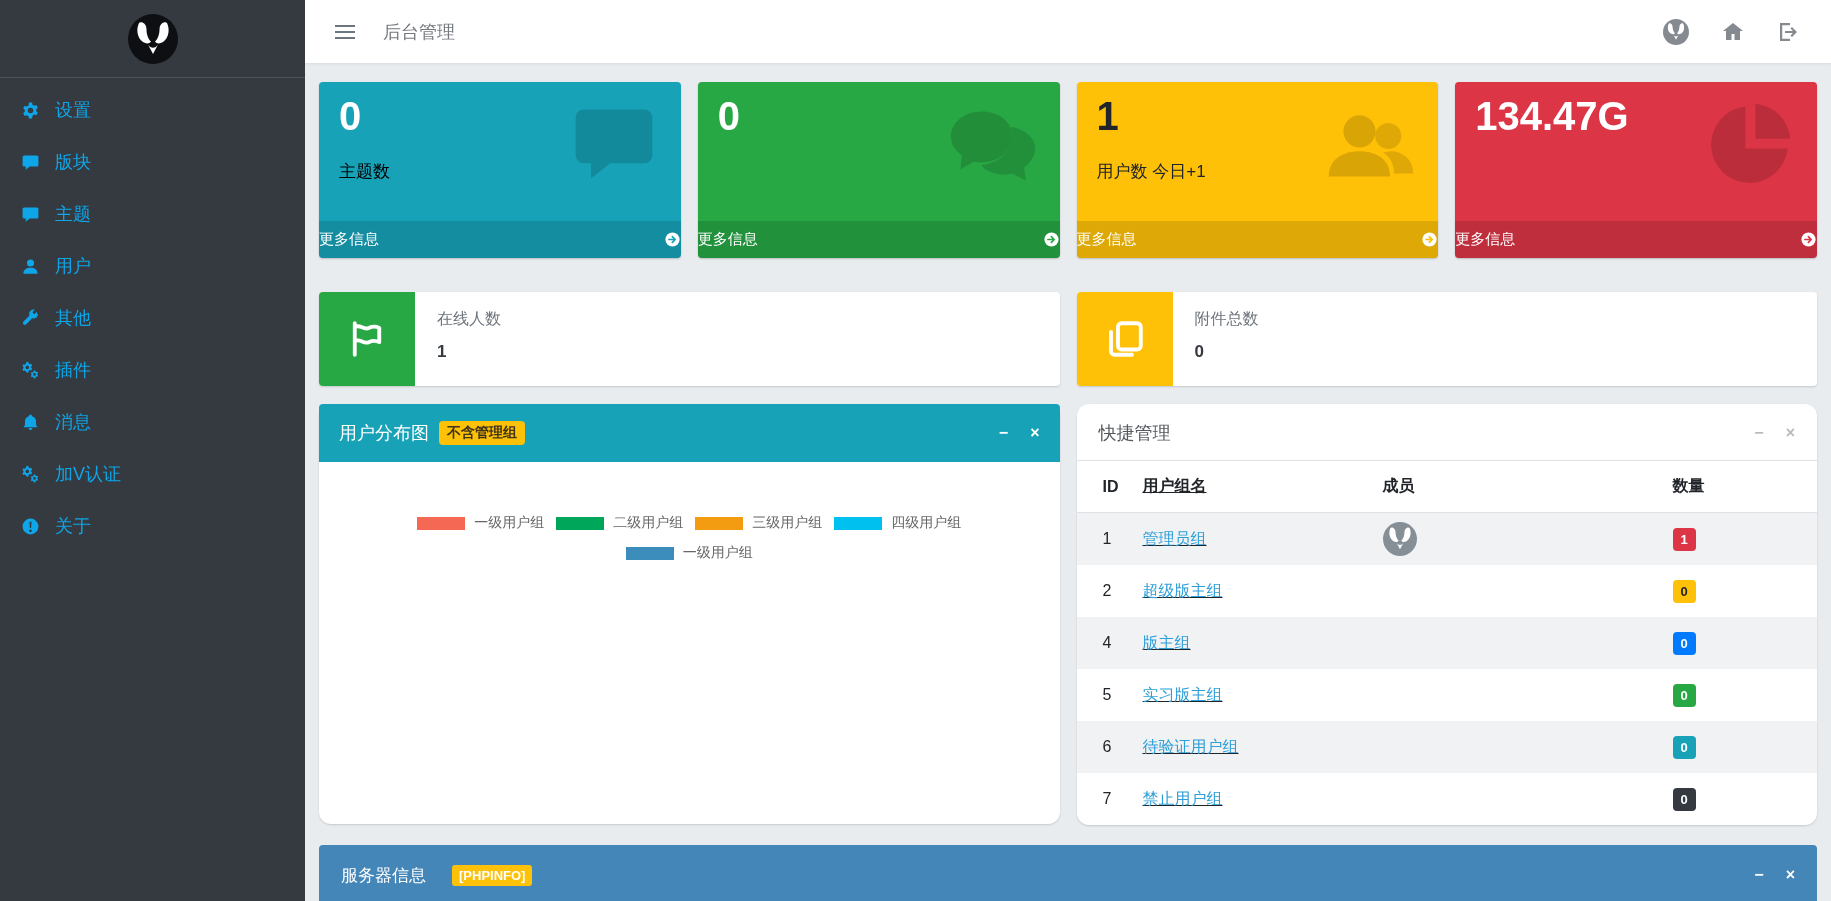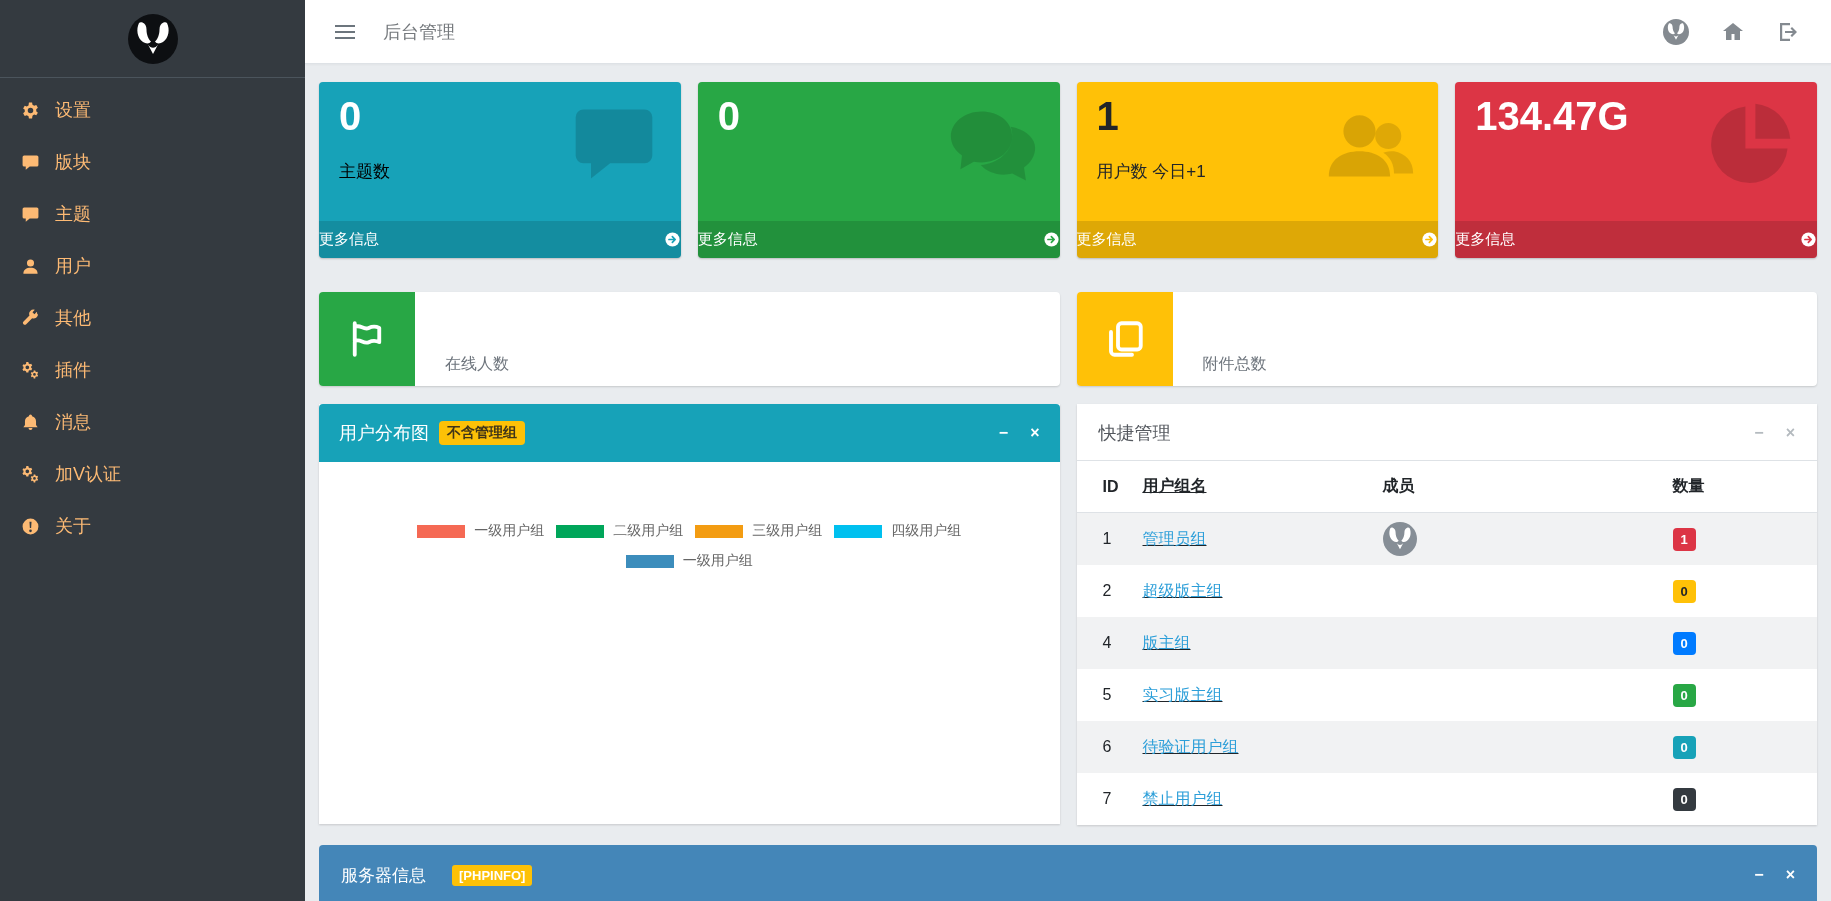--- a/index.html
+++ b/index.html
@@ -4,21 +4,21 @@
 <style>
   * { margin:0; padding:0; box-sizing:border-box; }
   html,body { width:1831px; height:901px; overflow:hidden; }
   body { font-family:"Liberation Sans","DejaVu Sans",sans-serif; background:#e9ecef; color:#212529; }
 
   
   .sidebar { position:fixed; left:0; top:0; width:305px; height:100%; background:#343a40; z-index:5; }
   .brand { height:78px; display:flex; align-items:center; justify-content:center; border-bottom:1px solid #4b545c; }
   .brand svg { width:50px; height:50px; color:#0d0f12; }
   .menu { padding:8px; }
-  .menu-item { display:flex; align-items:center; height:48px; margin-bottom:4px; padding:0 13px; color:#fdba74; font-size:18px; border-radius:6px; cursor:pointer; }
+  .menu-item { display:flex; align-items:center; height:48px; margin-bottom:4px; padding:0 13px; color:#0ea5e9; font-size:18px; border-radius:6px; cursor:pointer; }
   .menu-item svg { width:19px; height:19px; margin-right:15px; flex:0 0 auto; }
   .menu-item.active { background:#e9ecef; color:#343a40; }
 
   
   .main { margin-left:305px; height:100%; }
   .topbar { height:64px; background:#fff; display:flex; align-items:center; padding:0 30px; border-bottom:1px solid #dee2e6; box-shadow:0 1px 2px rgba(0,0,0,.04); }
   .burger { display:flex; flex-direction:column; gap:4px; cursor:pointer; background:none; border:none; }
   .burger span { display:block; width:20px; height:2px; background:#6c757d; }
   .topbar-title { margin-left:28px; font-size:18px; color:#75797d; }
   .topbar-right { margin-left:auto; display:flex; align-items:center; gap:32px; color:#848a90; }
@@ -34,34 +34,34 @@
   .card-label { font-size:17px; padding:22px 20px 0; position:relative; z-index:1; }
   .card-icon { position:absolute; top:16px; right:18px; width:98px; height:92px; color:rgba(0,0,0,0.15); }
   .card-icon svg { width:100%; height:100%; }
   .card-footer { position:absolute; left:0; right:0; bottom:0; height:37px; background:rgba(0,0,0,0.13); border-radius:0 0 4px 4px; display:flex; align-items:center; justify-content:space-between; gap:7px; font-size:15px; color:#fff; cursor:pointer; }
   .card-footer svg { width:17px; height:17px; }
 
   .info-row { display:grid; grid-template-columns:1fr 1fr; gap:17px; margin-top:34px; }
   .info-box { background:#fff; height:94px; border-radius:4px; box-shadow:0 1px 2px rgba(0,0,0,.15); display:flex; overflow:hidden; }
   .ib-icon { width:96px; display:flex; align-items:center; justify-content:center; color:#fff; flex:0 0 auto; }
   .ib-icon svg { width:42px; height:42px; }
-  .ib-body { padding:17px 30px;margin-top:45px; }
+  .ib-body { padding:17px 22px; }
   .ib-label { font-size:16px; color:#6d747c; }
   .ib-value { font-size:17px; font-weight:bold; color:#343a40; margin-top:12px; }
 
   .panels { display:grid; grid-template-columns:1fr 1fr; gap:17px; margin-top:18px; align-items:start; }
-  .panel { background:#fff; border-radius:0; box-shadow:0 1px 2px rgba(0,0,0,.15); }
+  .panel { background:#fff; border-radius:12px; box-shadow:0 1px 2px rgba(0,0,0,.15); }
 
   .chart-header { height:58px; display:flex; align-items:center; padding:0 20px; border-radius:4px 4px 0 0; color:#fff; }
   .chart-title { font-size:18px; }
   .chart-badge { font-weight:bold; font-size:14px; padding:3px 8px; border-radius:4px; margin-left:10px; color:#403518; }
   .panel-controls { margin-left:auto; display:flex; gap:22px; }
   .panel-controls button { background:none; border:none; color:inherit; font-size:16px; font-weight:bold; cursor:pointer; line-height:1; }
   .chart-body { height:362px; padding-top:44px; }
-  .legend { display:flex; flex-wrap:wrap; justify-content:center; max-width:580px; margin:16px auto; row-gap:12px; }
+  .legend { display:flex; flex-wrap:wrap; justify-content:center; max-width:580px; margin:8px auto; row-gap:12px; }
   .legend-item { display:flex; align-items:center; margin:0 6px; font-size:14px; color:#666; }
   .legend-swatch { width:48px; height:13px; margin-right:9px; }
 
   .qp-header { display:flex; align-items:center; padding:17px 22px 15px; }
   .qp-title { font-size:18px; color:#55595f; }
   .qp-header .panel-controls { color:#b4babf; }
   table { width:100%; border-collapse:collapse; font-size:16px; }
   th { text-align:left; padding:15px 12px; border-top:1px solid #dee2e6; border-bottom:1px solid #dee2e6; color:#212529; font-weight:bold; }
   th.c1,td.c1 { width:50px; padding-left:26px; }
   th.c2,td.c2 { width:240px;text-decoration:underline; }

